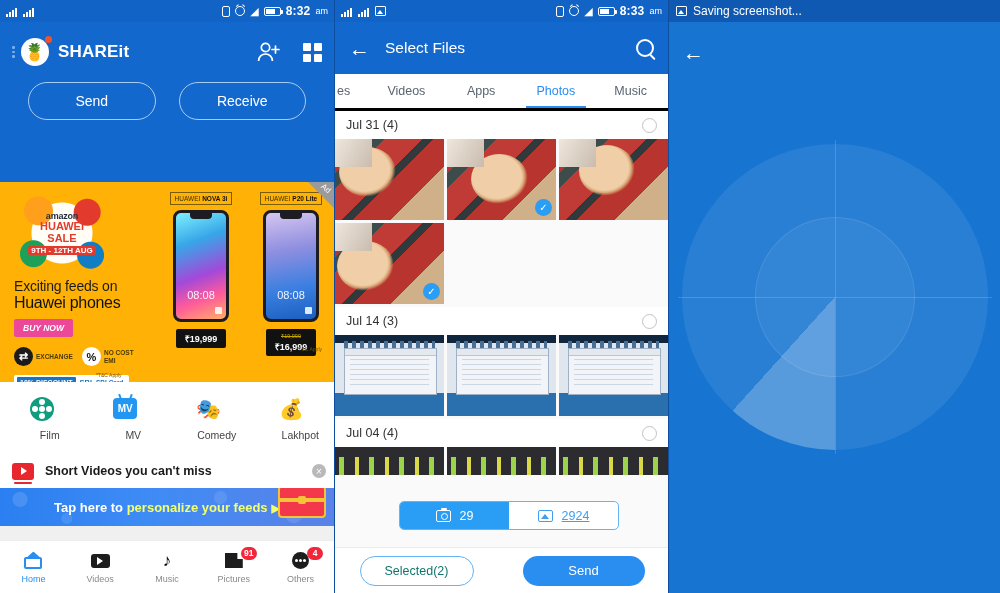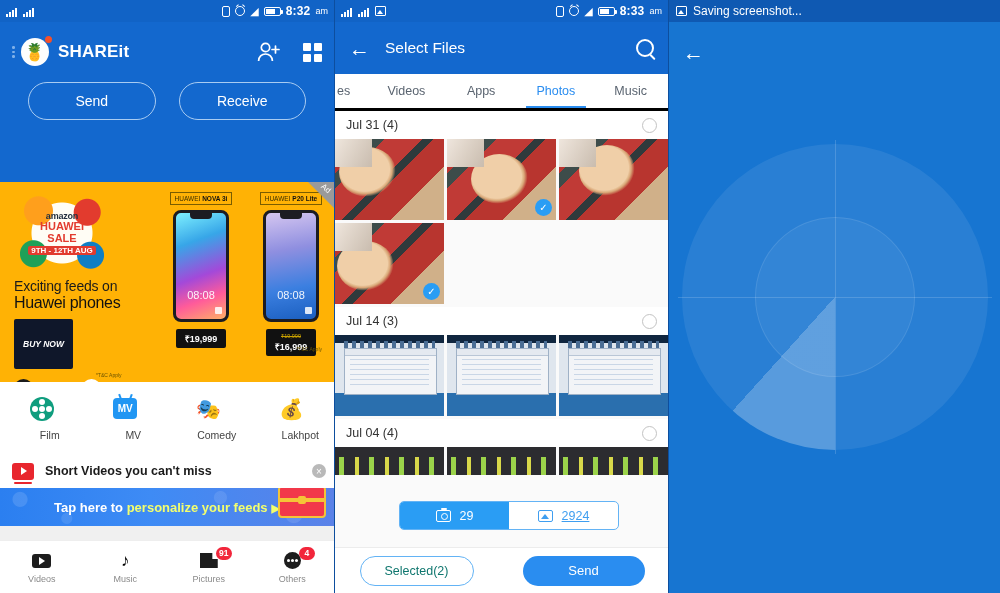--- a/index.html
+++ b/index.html
@@ -86,21 +86,21 @@
       radial-gradient(circle at 16% 78%, #1fa058 0 13px, transparent 14px),
       radial-gradient(circle at 84% 80%, #0f7ec4 0 13px, transparent 14px),
       radial-gradient(circle at 50% 50%, #fffdf5 0 30px, transparent 31px);
   }
   .fb-amazon { position:relative; font-size:9px; font-weight:bold; color:#232f3e; letter-spacing:-.2px; }
   .fb-freedom { position:relative; font-size:11px; font-weight:bold; color:#e23b2e; line-height:1.02; }
   .fb-sale { position:relative; font-size:11px; font-weight:bold; color:#e23b2e; line-height:1.02; }
   .fb-dates { position:relative; font-size:8px; font-weight:bold; color:#fff; background:#e23b2e; border-radius:2px; padding:0 3px; margin-top:2px;}
   .ban-h1 { font-size:14px; color:#1b1b1b; margin-top:8px; letter-spacing:-.2px;}
   .ban-h2 { font-size:16px; color:#111; font-weight:normal; letter-spacing:-.3px;}
-  .buy-now { display:inline-block; margin-top:7px; background:#0f172a; color:#fff; font-size:8.5px; font-weight:bold; font-style:italic; padding:20px 9px; border-radius:2px; cursor:pointer;}
+  .buy-now { display:inline-block; margin-top:7px; background:#ec4899; color:#fff; font-size:8.5px; font-weight:bold; font-style:italic; padding:4px 9px; border-radius:2px; cursor:pointer;}
   .perks { display:flex; gap:12px; margin-top:10px; align-items:center;}
   .perk { display:flex; align-items:center; gap:3px; }
   .perk-circ { width:19px; height:19px; border-radius:50%; background:#fff; display:flex; align-items:center; justify-content:center; font-size:11px; font-weight:bold; color:#111;}
   .perk-circ.dark { background:#1b1b1b; color:#fff; }
   .perk-lbl { font-size:6.5px; font-weight:bold; color:#4a3a00; line-height:1.15; max-width:34px;}
   .bankrow { margin-top:9px; display:flex; align-items:center; gap:4px; background:#fff; border-radius:2px; padding:2px 3px; width:115px;}
   .bank-disc { background:#1a74c2; color:#fff; font-size:7px; font-weight:bold; padding:2px 3px; border-radius:1px;}
   .bank-sbi { font-size:7.5px; font-weight:bold; color:#1a74c2;}
   .bank-card { font-size:6.5px; color:#1a74c2; font-weight:bold;}
   .tnc { position:absolute; left:96px; bottom:4px; font-size:5px; color:#6b5400;}
@@ -413,20 +413,26 @@
         <span>Tap here to </span><b>personalize your feeds</b><span class="feeds-arrow">▶</span>
       </div>
       <div class="chest">
         <div class="chest-lid"></div>
           <div class="chest-lock"></div>
           <div class="chest-body"></div>
       </div>
     </div>
 
     <div class="bnav">
+      <div class="bnav-item active">
+        <div class="bnav-ic">
+            <div class="home-ic"></div>
+          </div>
+        <div class="bnav-lbl">Home</div>
+      </div>
       <div class="bnav-item">
         <div class="bnav-ic">
             <div class="vid-ic"></div>
           </div>
         <div class="bnav-lbl">Videos</div>
       </div>
       <div class="bnav-item">
         <div class="bnav-ic">♪</div>
         <div class="bnav-lbl">Music</div>
       </div>

